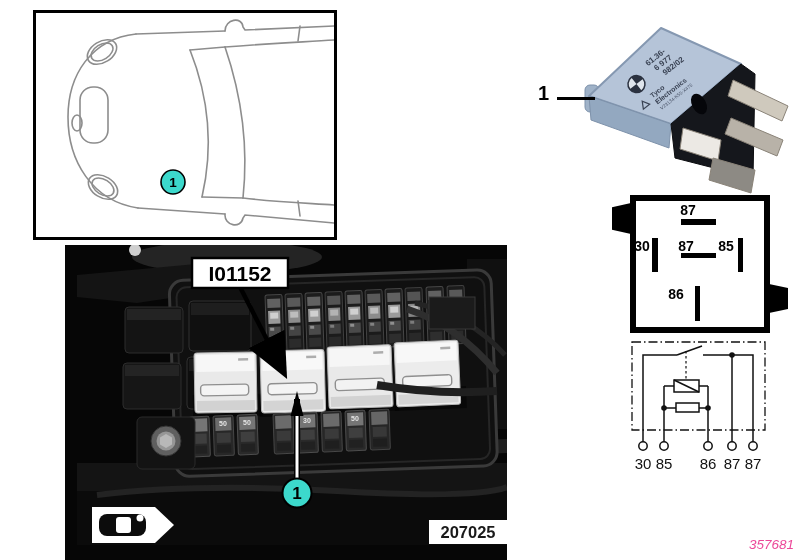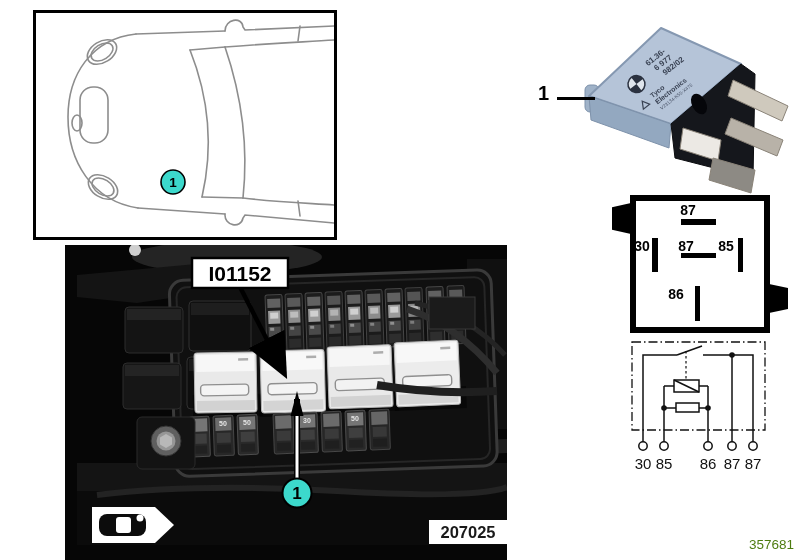--- a/index.html
+++ b/index.html
@@ -29,21 +29,21 @@
                 clip-path:polygon(0 14%,100% 0,100% 100%,0 86%);}
   #pin-tab-right{left:769px;top:284px;width:19px;height:29px;
                  clip-path:polygon(0 0,100% 14%,100% 86%,0 100%);}
   .pin-label{font-size:14px;font-weight:600;color:#000;text-align:center;width:24px;}
   .pin-bar{background:#000;}
 
   
   #schematic{left:620px;top:336px;width:180px;height:142px;}
 
   
-  #doc-number{right:6px;top:537px;font-size:13.5px;color:#4d7c0f;}
+  #doc-number{right:6px;top:537px;font-size:13.5px;color:#ec4899;font-style:italic;}
 
   svg text{font-family:"Liberation Sans", sans-serif;}
 </style>
 </head>
 <body>
 
 <div id="root">
 
   <div class="abs" id="car-box">
     <svg width="298" height="224" viewBox="0 0 298 224">

